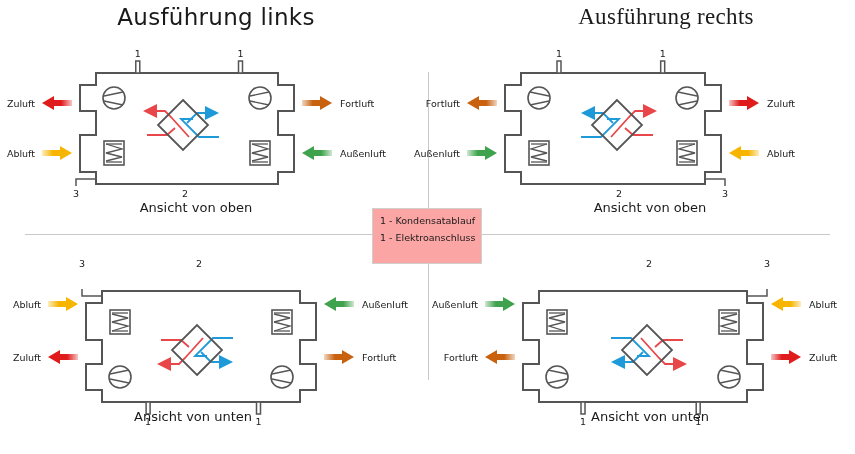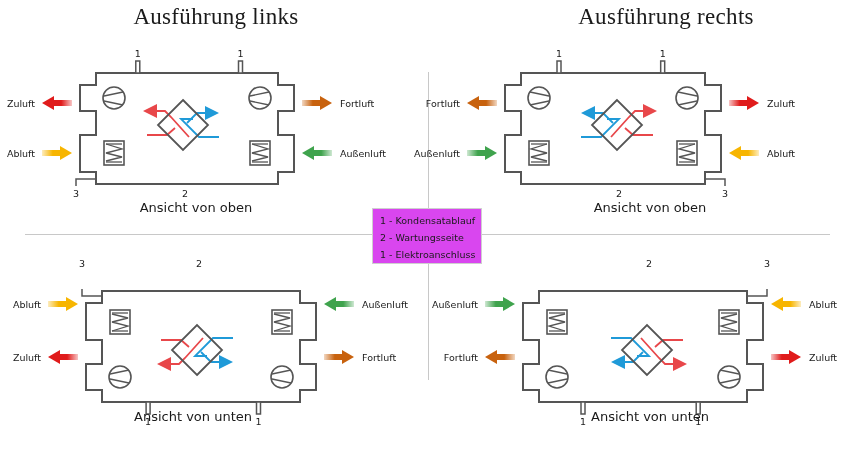--- a/index.html
+++ b/index.html
@@ -1,25 +1,25 @@
 <!DOCTYPE html>
 <html><head>
 <meta charset="utf-8">
 <style>
   html, body { margin: 0; padding: 0; background: #ffffff; }
   body { width: 855px; height: 454px; position: relative; overflow: hidden;
          font-family: "DejaVu Sans", sans-serif; color: #1a1a1a; }
   .title { position: absolute; top: 4px; font-size: 23px; font-weight: normal;
            letter-spacing: 0.3px; text-align: center; width: 300px; }
-  #title-left { left: 66px; font-family: Liberation Serif, serif; }
+  #title-left { left: 66px; }
   #title-right { left: 516px; font-family: Liberation Serif, serif; }
   .divider-h { position: absolute; left: 25px; width: 805px; top: 234px; height: 1px; background: #c8c8c8; }
   .divider-v { position: absolute; left: 428px; width: 1px; top: 72px; height: 308px; background: #c8c8c8; }
   .legend { position: absolute; left: 372px; top: 208px; width: 110px; height: 56px;
-            background: #d946ef; border: 1px solid #cfcfcf; padding: 3px 0 0 7px; box-sizing: border-box;
+            background: #fca5a5; border: 1px solid #cfcfcf; padding: 3px 0 0 7px; box-sizing: border-box;
             font-size: 9.5px; line-height: 17px; }
   .legend div { white-space: nowrap; }
   svg.panel { position: absolute; overflow: visible; }
   .caption { position: absolute; font-size: 13px; text-align: center; width: 200px; }
   .lbl { font-family: "DejaVu Sans", sans-serif; font-size: 9.5px; fill: #1a1a1a; }
   .num { font-family: "DejaVu Sans", sans-serif; font-size: 9.5px; fill: #1a1a1a; }
 </style>
 </head>
 <body>
 
@@ -378,15 +378,14 @@
     <text x="379" y="108.5" text-anchor="start" class="lbl">Zuluft</text>
   </svg>
 
 <div class="caption" style="left:96px; top:200px;">Ansicht von oben</div>
 <div class="caption" style="left:550px; top:200px;">Ansicht von oben</div>
 <div class="caption" style="left:93px; top:409px;">Ansicht von unten</div>
 <div class="caption" style="left:550px; top:409px;">Ansicht von unten</div>
 
 <div class="legend">
   <div>1 - Kondensatablauf</div>
-  <div>2 - Wartungsseite</div>
   <div>1 - Elektroanschluss</div>
 </div>
 
 </body></html>

